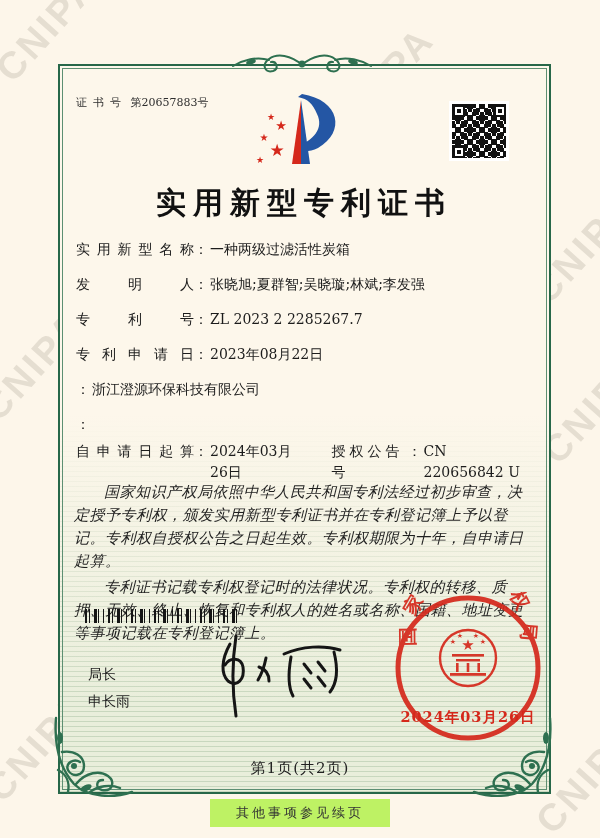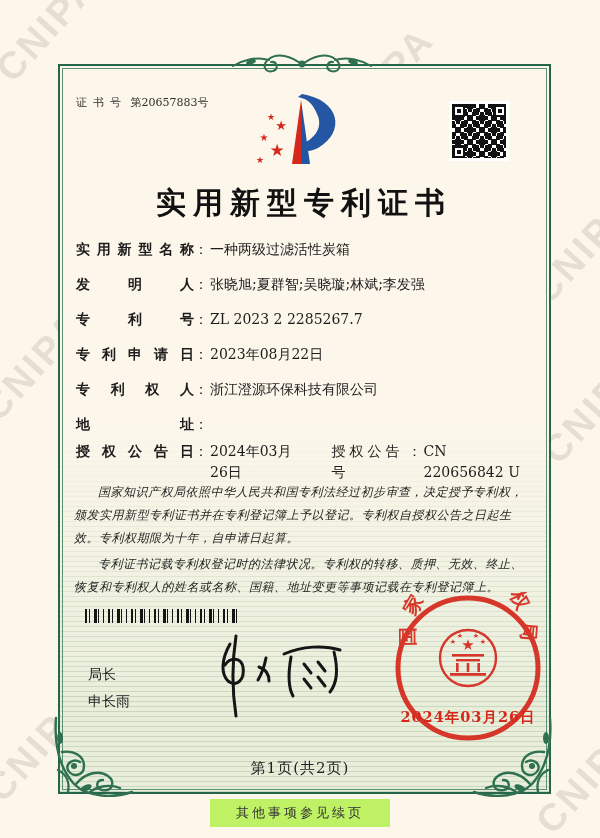--- a/index.html
+++ b/index.html
@@ -46,32 +46,32 @@
   .finder:after{content:"";position:absolute;left:4.5px;top:4.5px;width:4px;height:4px;background:#111;}
   .f-tl{left:0;top:0}.f-tr{right:0;top:0}.f-bl{left:0;bottom:0}
   .title{
     position:absolute;left:0;right:0;top:183px;text-align:center;z-index:2;
     font-size:30px;font-weight:bold;letter-spacing:7px;padding-left:8px;color:#111;
   }
   
   .fields{position:absolute;left:76px;top:239px;width:452px;z-index:2;font-size:14px;}
   .frow{display:flex;margin-bottom:14px;line-height:21px;}
   .flabel{
-    width:118px;flex:0 0 118px;text-align:justify;text-align-last:justify;font-weight:bold;
+    width:118px;flex:0 0 118px;text-align:justify;text-align-last:justify;
     -moz-text-align-last:justify;
   }
   .fcolon{flex:0 0 16px;}
   .fvalue{flex:1;}
   .grant-row{display:flex;margin-top:1px;line-height:21px;}
   .grant-row .flabel2{letter-spacing:4px;}
   .grant-row .pair2{margin-left:26px;}
   
   .body-text{
     position:absolute;left:74px;top:481px;width:460px;z-index:2;
-    font-size:12px;line-height:23px;font-style:italic;letter-spacing:.5px;color:#1f1f1f;
+    font-size:15px;line-height:23px;font-style:italic;letter-spacing:.5px;color:#1f1f1f;
   }
   .body-text p{margin:0 0 3px 0;text-indent:2em;}
   
   .barcode{
     position:absolute;left:85px;top:609px;width:156px;height:14px;z-index:2;
     background:repeating-linear-gradient(90deg,
       #151515 0 2px,transparent 2px 4px,#151515 4px 5px,transparent 5px 9px,
       #151515 9px 12px,transparent 12px 13px,#151515 13px 14px,transparent 14px 18px,
       #151515 18px 19px,transparent 19px 23px);
   }
@@ -188,30 +188,28 @@
     <span class="flabel">专利号</span>
     <span class="fcolon">：</span>
     <span class="fvalue">ZL 2023 2 2285267.7</span>
   </div>
   <div class="frow">
     <span class="flabel">专利申请日</span>
     <span class="fcolon">：</span>
     <span class="fvalue">2023年08月22日</span>
   </div>
   <div class="frow">
-    <span class="flabel">专利权人</span>
     <span class="fcolon">：</span>
     <span class="fvalue">浙江澄源环保科技有限公司</span>
   </div>
   <div class="frow" style="margin-bottom:6px">
-    <span class="flabel">地址</span>
     <span class="fcolon">：</span>
   </div>
   <div class="grant-row">
-    <span class="flabel">授权公告日</span>
+    <span class="flabel">自申请日起算</span>
     <span class="fcolon">：</span>
     <span>2024年03月26日</span>
     <span class="pair2 flabel2">授权公告号</span>
     <span class="fcolon">：</span>
     <span>CN 220656842 U</span>
   </div>
 </div>
 
 <div class="body-text">
   <p>国家知识产权局依照中华人民共和国专利法经过初步审查，决定授予专利权，颁发实用新型专利证书并在专利登记簿上予以登记。专利权自授权公告之日起生效。专利权期限为十年，自申请日起算。</p>

